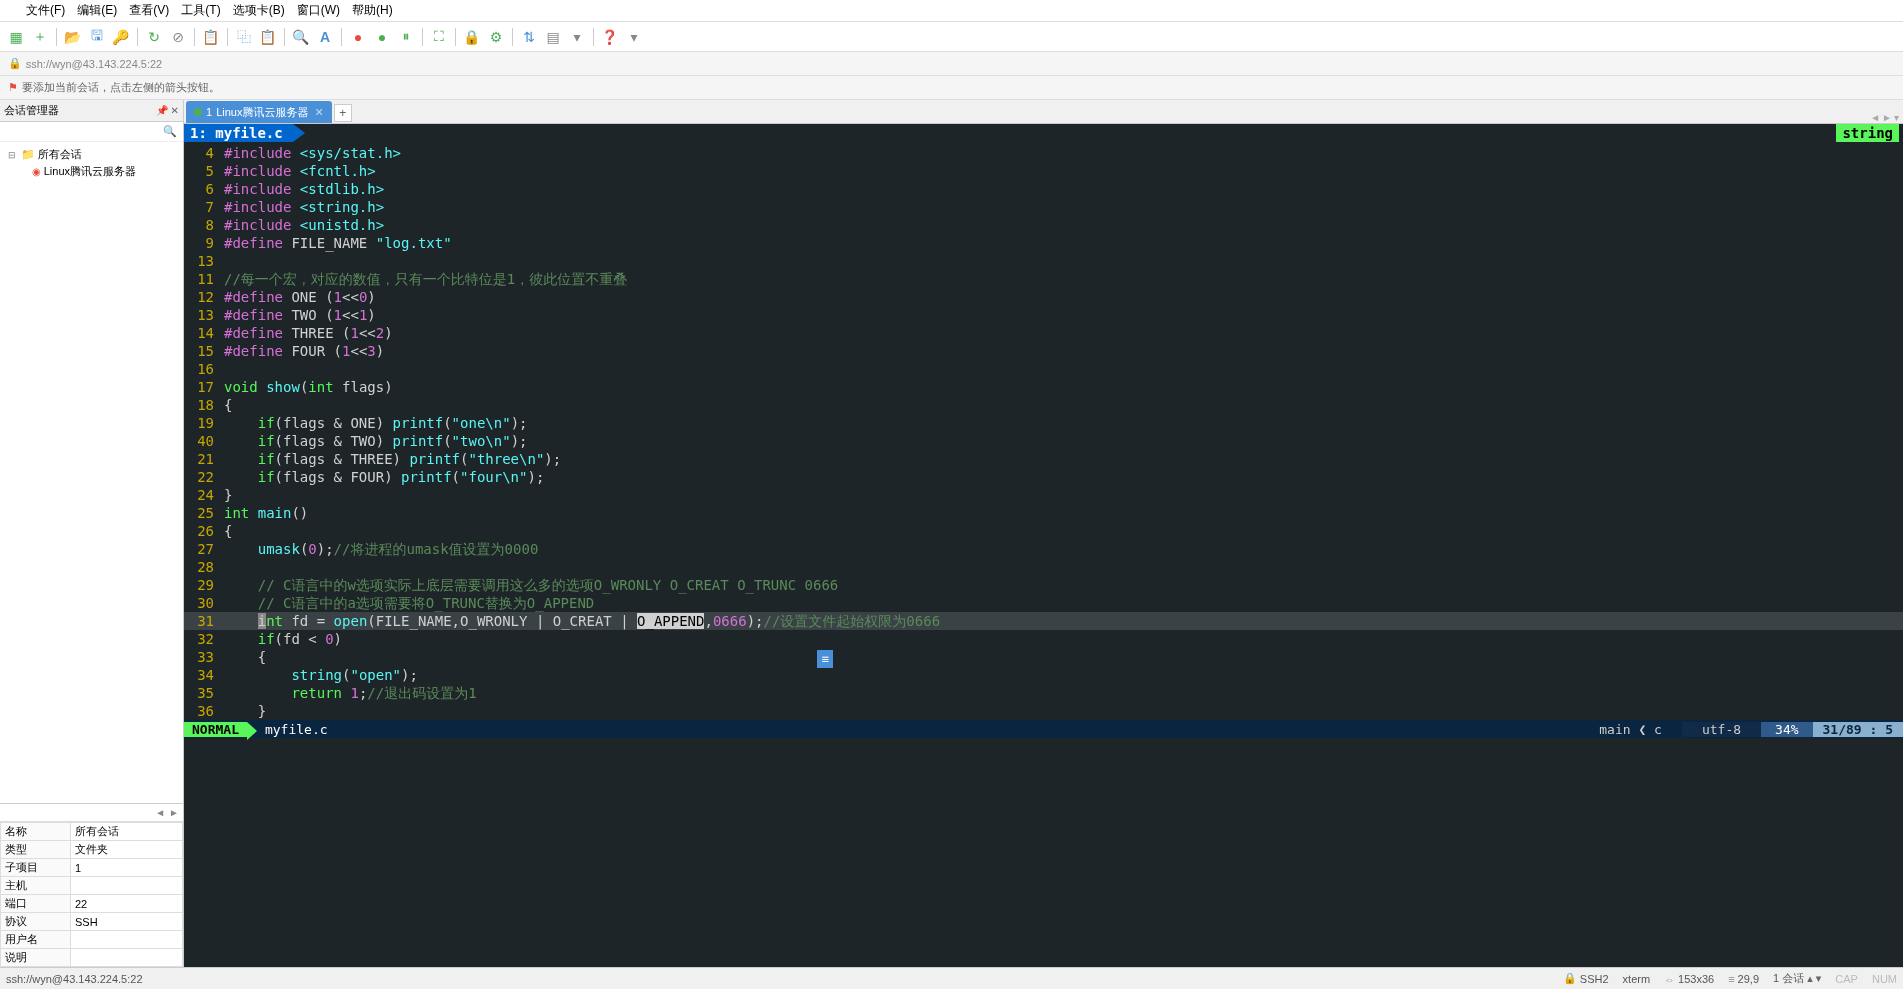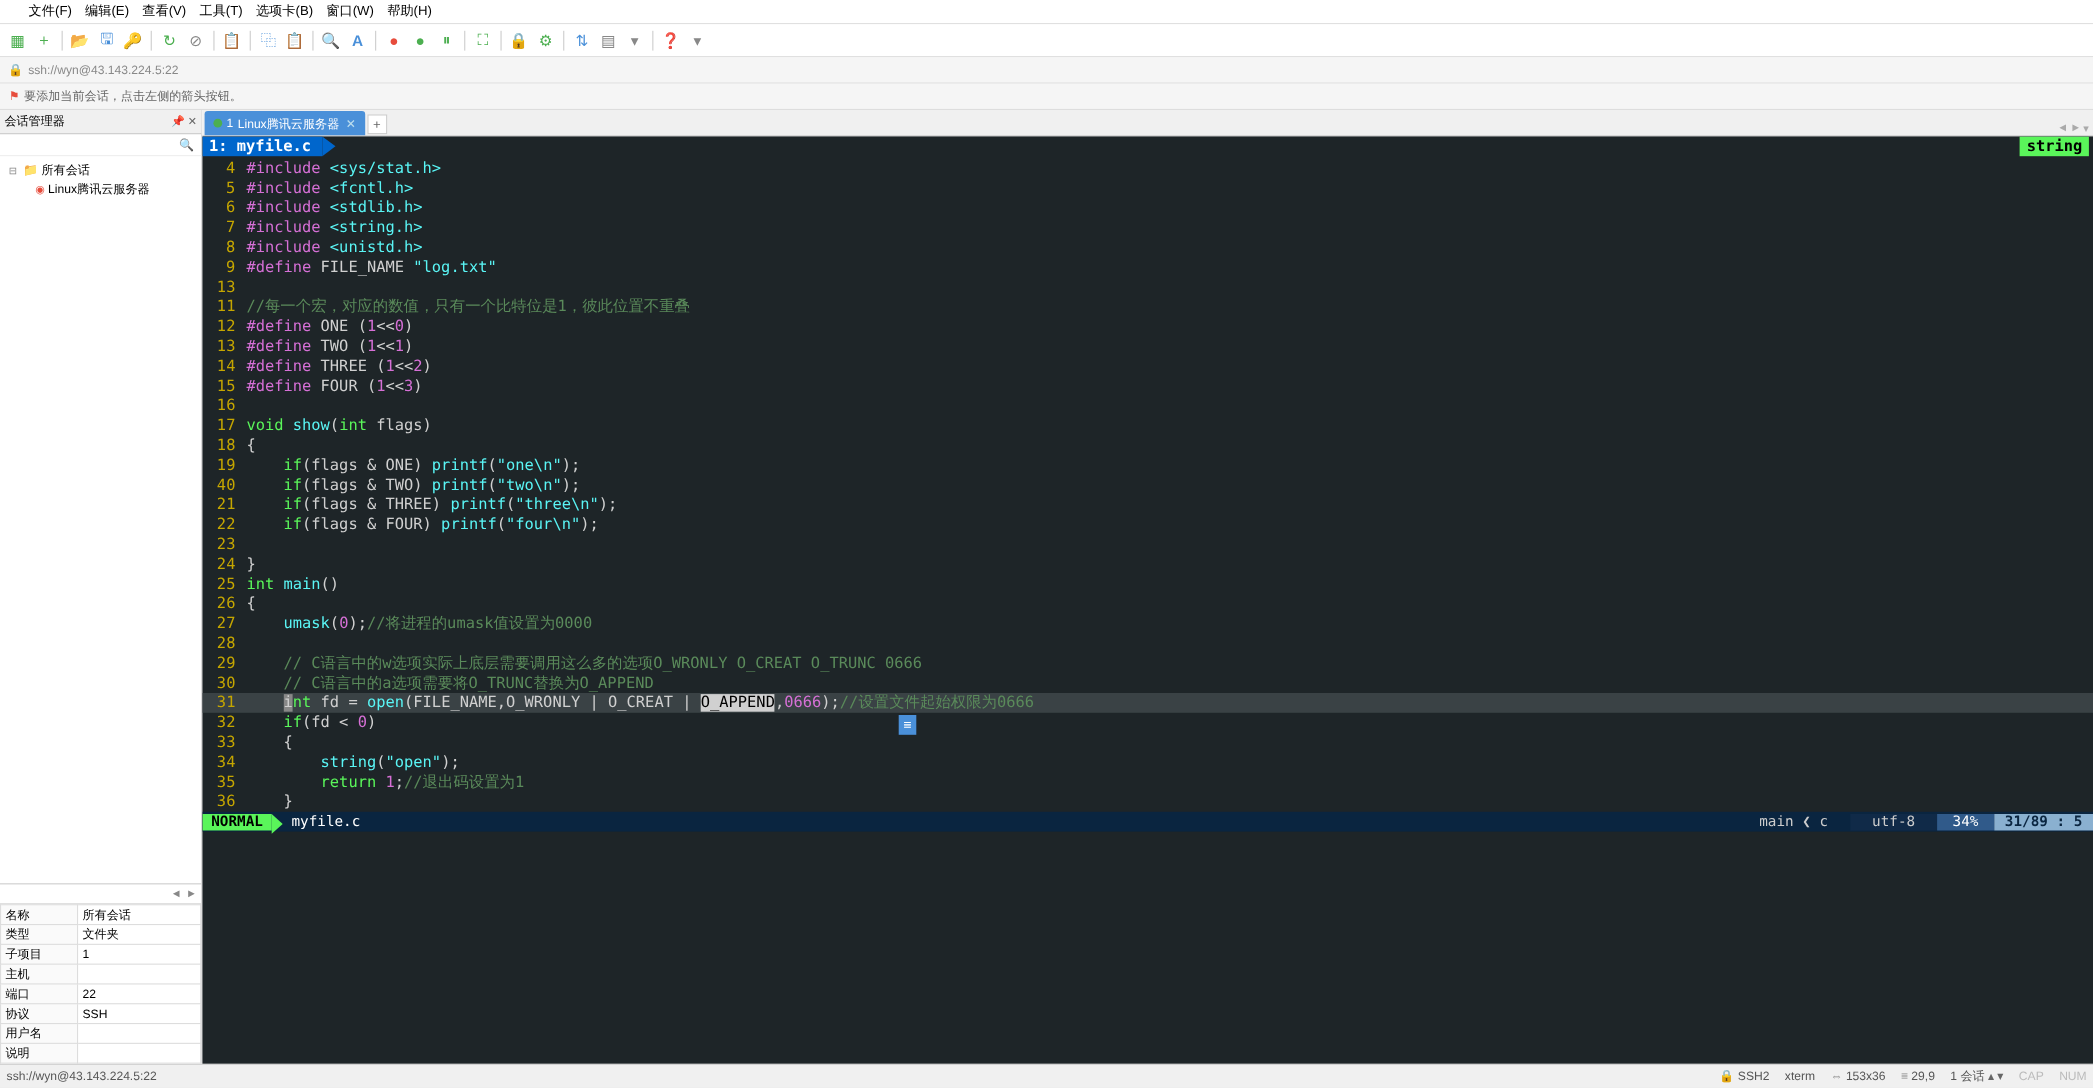--- a/index.html
+++ b/index.html
@@ -246,21 +246,20 @@
           <div class="line"><span class="lnum">13</span><span class="code"><span class="c-pp">#define </span><span>TWO (</span><span class="c-num">1</span><span>&lt;&lt;</span><span class="c-num">1</span><span>)</span></span></div>
           <div class="line"><span class="lnum">14</span><span class="code"><span class="c-pp">#define </span><span>THREE (</span><span class="c-num">1</span><span>&lt;&lt;</span><span class="c-num">2</span><span>)</span></span></div>
           <div class="line"><span class="lnum">15</span><span class="code"><span class="c-pp">#define </span><span>FOUR (</span><span class="c-num">1</span><span>&lt;&lt;</span><span class="c-num">3</span><span>)</span></span></div>
           <div class="line"><span class="lnum">16</span><span class="code"></span></div>
           <div class="line"><span class="lnum">17</span><span class="code"><span class="c-type">void </span><span class="c-fn">show</span><span>(</span><span class="c-type">int</span><span> flags)</span></span></div>
           <div class="line"><span class="lnum">18</span><span class="code"><span>{</span></span></div>
           <div class="line"><span class="lnum">19</span><span class="code"><span>    </span><span class="c-kw">if</span><span>(flags &amp; ONE) </span><span class="c-fn">printf</span><span>(</span><span class="c-str">"one\n"</span><span>);</span></span></div>
           <div class="line"><span class="lnum">40</span><span class="code"><span>    </span><span class="c-kw">if</span><span>(flags &amp; TWO) </span><span class="c-fn">printf</span><span>(</span><span class="c-str">"two\n"</span><span>);</span></span></div>
           <div class="line"><span class="lnum">21</span><span class="code"><span>    </span><span class="c-kw">if</span><span>(flags &amp; THREE) </span><span class="c-fn">printf</span><span>(</span><span class="c-str">"three\n"</span><span>);</span></span></div>
           <div class="line"><span class="lnum">22</span><span class="code"><span>    </span><span class="c-kw">if</span><span>(flags &amp; FOUR) </span><span class="c-fn">printf</span><span>(</span><span class="c-str">"four\n"</span><span>);</span></span></div>
-          <div class="line"><span class="lnum">23</span><span class="code"></span></div>
           <div class="line"><span class="lnum">24</span><span class="code"><span>}</span></span></div>
           <div class="line"><span class="lnum">25</span><span class="code"><span class="c-type">int </span><span class="c-fn">main</span><span>()</span></span></div>
           <div class="line"><span class="lnum">26</span><span class="code"><span>{</span></span></div>
           <div class="line"><span class="lnum">27</span><span class="code"><span>    </span><span class="c-fn">umask</span><span>(</span><span class="c-num">0</span><span>);</span><span class="c-cmt">//将进程的umask值设置为0000</span></span></div>
           <div class="line"><span class="lnum">28</span><span class="code"></span></div>
           <div class="line"><span class="lnum">29</span><span class="code"><span>    </span><span class="c-cmt">// C语言中的w选项实际上底层需要调用这么多的选项O_WRONLY O_CREAT O_TRUNC 0666</span></span></div>
           <div class="line"><span class="lnum">30</span><span class="code"><span>    </span><span class="c-cmt">// C语言中的a选项需要将O_TRUNC替换为O_APPEND</span></span></div>
           <div class="line cur"><span class="lnum">31</span><span class="code"><span>    </span><span class="c-cursor">i</span><span class="c-type">nt</span><span> fd = </span><span class="c-fn">open</span><span>(FILE_NAME,O_WRONLY | O_CREAT | </span><span class="c-hl">O_APPEND</span><span>,</span><span class="c-num">0666</span><span>);</span><span class="c-cmt">//设置文件起始权限为0666</span></span></div>
           <div class="line"><span class="lnum">32</span><span class="code"><span>    </span><span class="c-kw">if</span><span>(fd &lt; </span><span class="c-num">0</span><span>)</span></span></div>
           <div class="line"><span class="lnum">33</span><span class="code"><span>    {</span></span></div>

